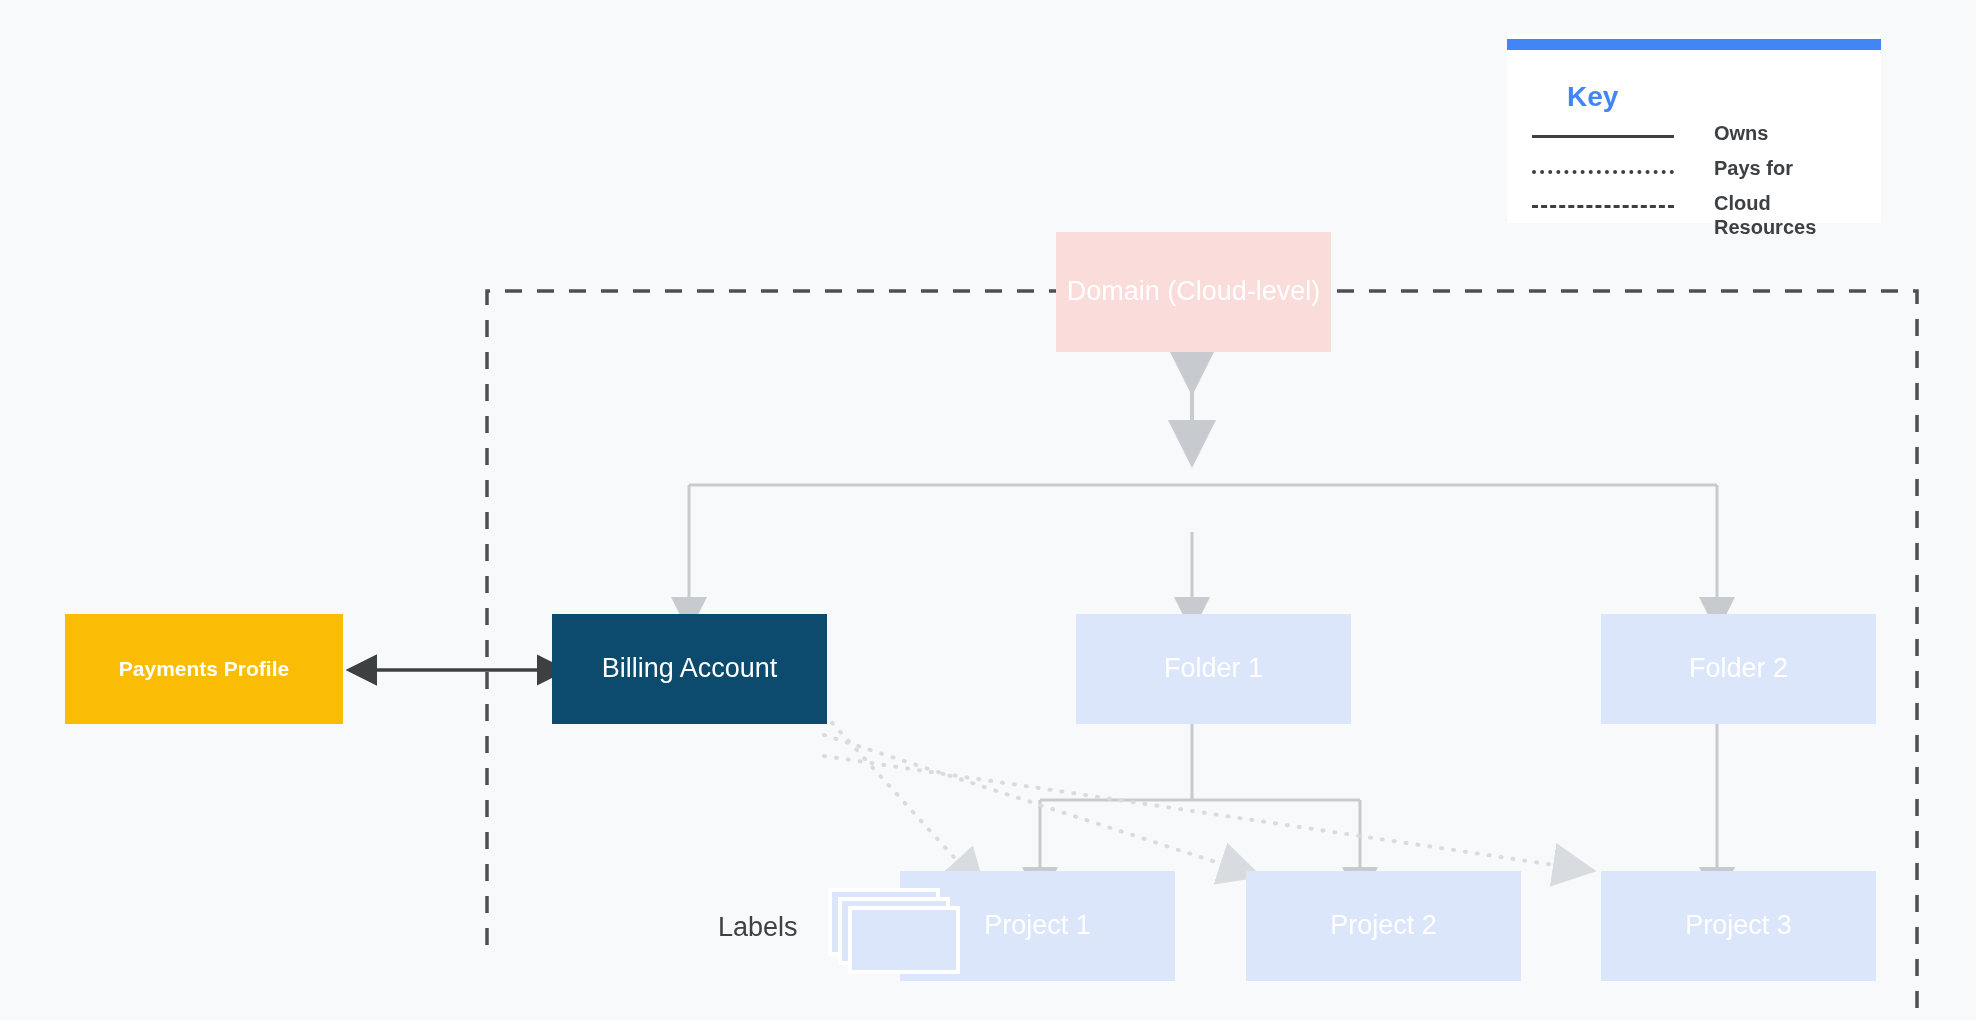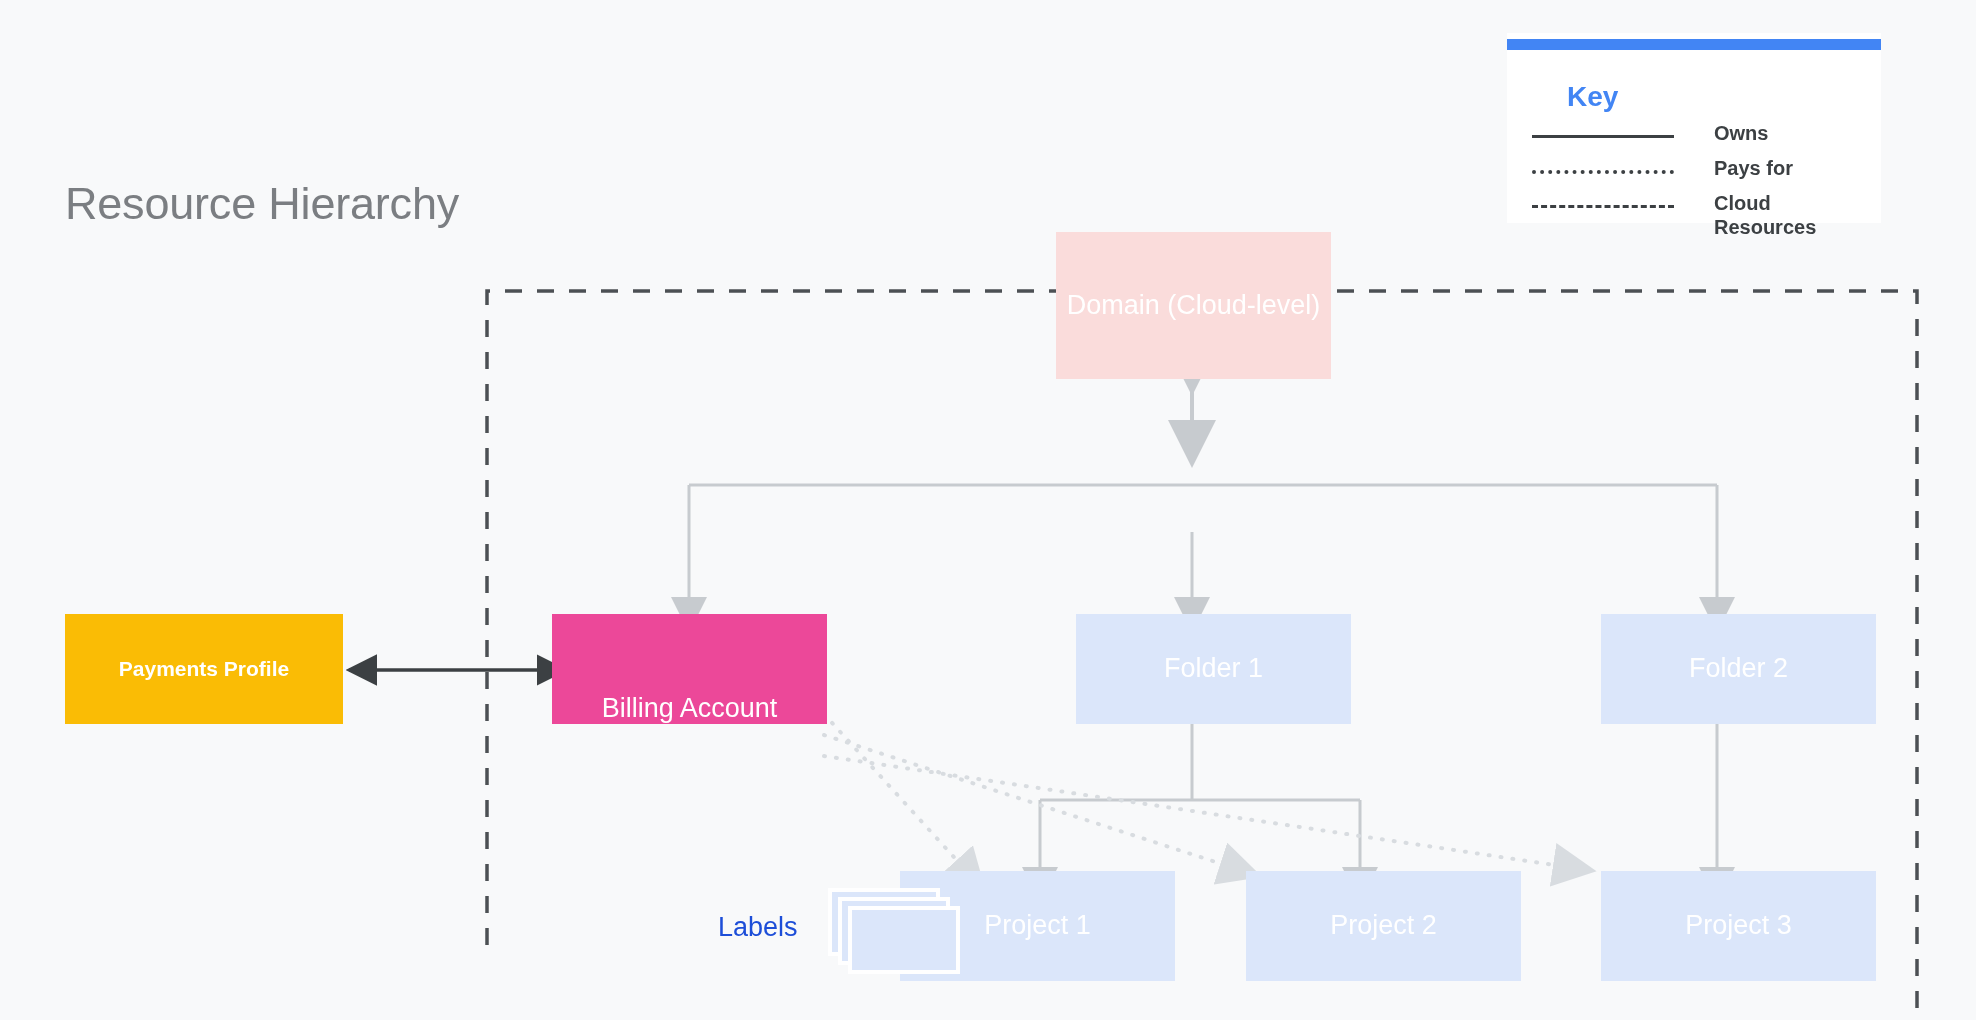--- a/index.html
+++ b/index.html
@@ -107,34 +107,34 @@
   }
   .node-label {
     font-size: 27px;
     font-weight: 400;
     color: #FFFFFF;
     white-space: nowrap;
     line-height: 1.1;
   }
   .node.red   { background: #FADCDB; }
   .node.blue  { background: #DBE6FA; margin-left: 20px; }
-  .node.green { background: #ec4899; align-items: flex-end; }
+  .node.green { background: #0c4a6e; }
   .node.amber { background: #FABC05; }
   .node.amber .node-label {
     font-weight: 700;
     font-size: 21px;
   }
 
   
   .labels-text {
     position: absolute;
     left: 718px;
     top: 912px;
     font-size: 27px;
-    color: #1d4ed8;
+    color: #404040;
     white-space: nowrap;
   }
   .labels-stack {
     position: absolute;
     left: 828px;
     top: 888px;
     width: 132px;
     height: 88px;
   }
   .labels-stack .card {
@@ -205,21 +205,20 @@
       <path d="M 824,714 L 962,866" marker-end="url(#arrowDot)"></path>
       <path d="M 824,735 L 1228,866" marker-end="url(#arrowDot)"></path>
       <path d="M 824,756 L 1561,866" marker-end="url(#arrowDot)"></path>
     </g>
 
     <g>
       <line x1="349" y1="670" x2="540" y2="670" stroke="#3C4043" stroke-width="3.5" marker-start="url(#arrowDarkStart)" marker-end="url(#arrowDark)"></line>
     </g>
   </svg>
 
-  <div class="page-title">Resource Hierarchy</div>
 
   <div class="legend">
     <div class="legend-bar"></div>
     <div class="legend-title">Key</div>
     <div class="legend-rows">
 
       <div class="legend-row">
         <div class="legend-sample ls-solid"></div>
         <div class="legend-label">Owns</div>
       </div>
@@ -230,21 +229,21 @@
       </div>
 
       <div class="legend-row">
         <div class="legend-sample ls-dashed"></div>
         <div class="legend-label">Cloud Resources</div>
       </div>
 
     </div>
   </div>
 
-  <div class="node red" style="left:1056px; top:232px; width:275px; height:147px;">
+  <div class="node red" style="left:1056px; top:232px; width:275px; height:120px;">
     <span class="node-label">Domain (Cloud-level)</span>
   </div>
 
 
   <div class="node green" style="left:552px; top:614px; width:275px; height:110px;">
     <span class="node-label">Billing Account</span>
   </div>
 
   <div class="node blue" style="left:1056px; top:614px; width:275px; height:110px;">
     <span class="node-label">Folder 1</span>

